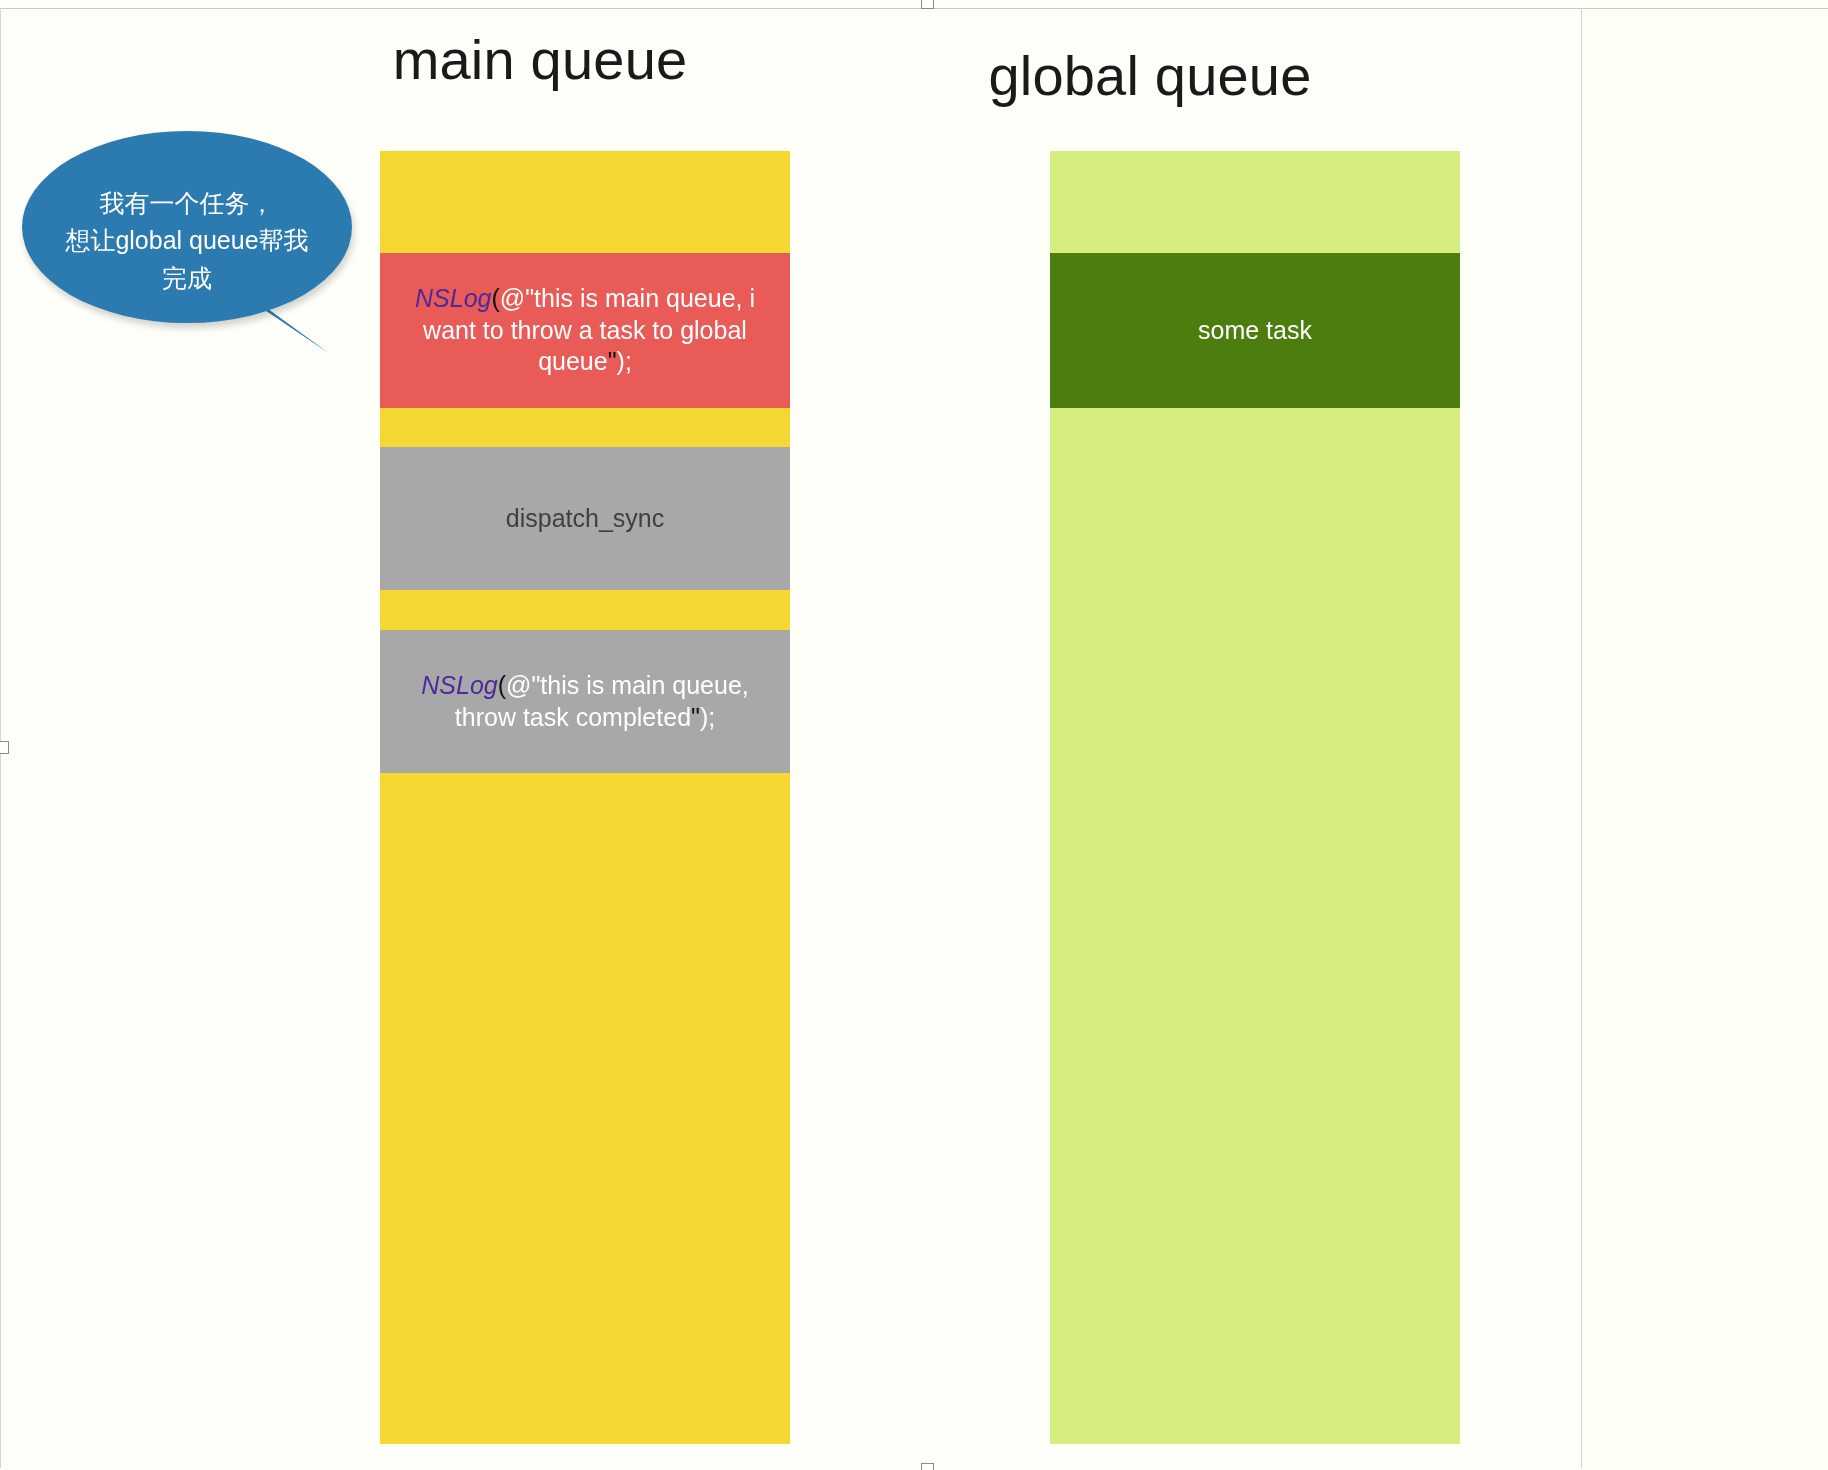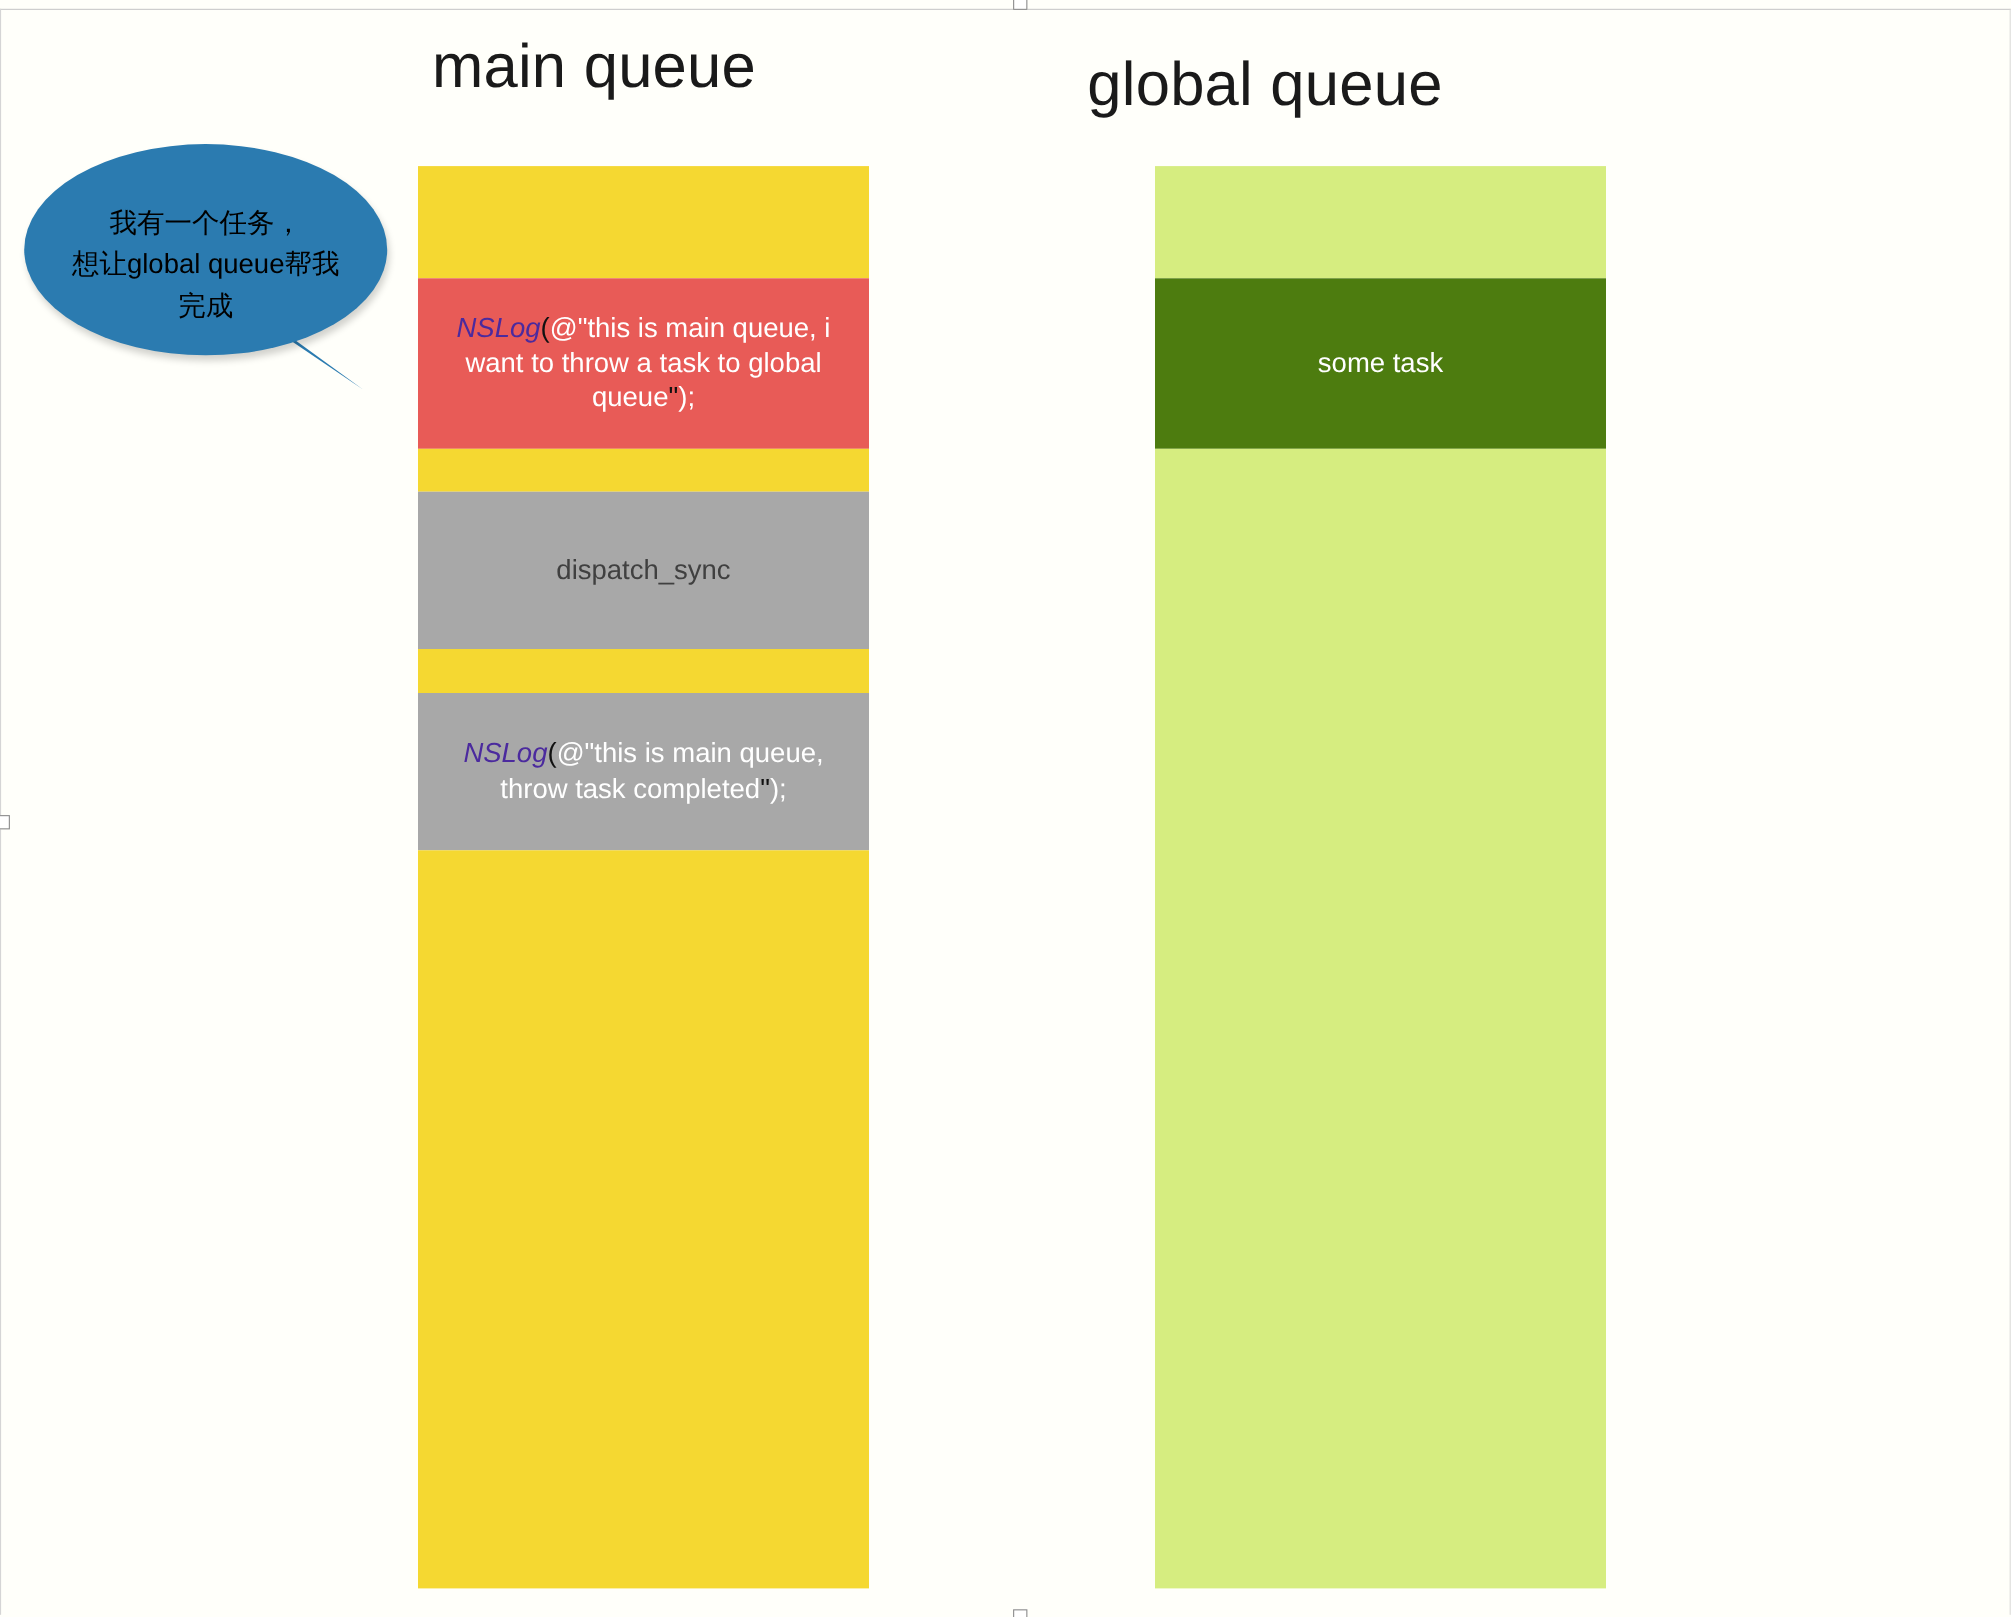--- a/index.html
+++ b/index.html
@@ -13,21 +13,21 @@
     position: relative;
     overflow: hidden;
     font-family: "Liberation Sans", sans-serif;
     background: #fffff7;
   }
 
   
   #slide {
     position: absolute;
     left: 0; top: 0;
-    width: 1828px;
+    width: 1582px;
     height: 1470px;
     background: #fffffa;
   }
 
   
   .page-rule-top {
     position: absolute;
     left: 0;
     top: 8px;
     width: 1828px;
@@ -125,21 +125,21 @@
     height: 192px;
     border-radius: 50%;
     background: #2b7bb0;
     box-shadow: 2px 5px 7px rgba(0,0,0,0.18);
     display: flex;
     align-items: center;
     justify-content: center;
     z-index: 5;
   }
   #speech-bubble-text {
-    color: #000000;
+    color: #ffffff;
     font-size: 25px;
     line-height: 1.5;
     text-align: center;
     padding: 0 24px;
     font-family: "Liberation Sans", sans-serif;
     white-space: pre-line;
     margin-top: 28px;
   }
   
   #speech-bubble-tail {

